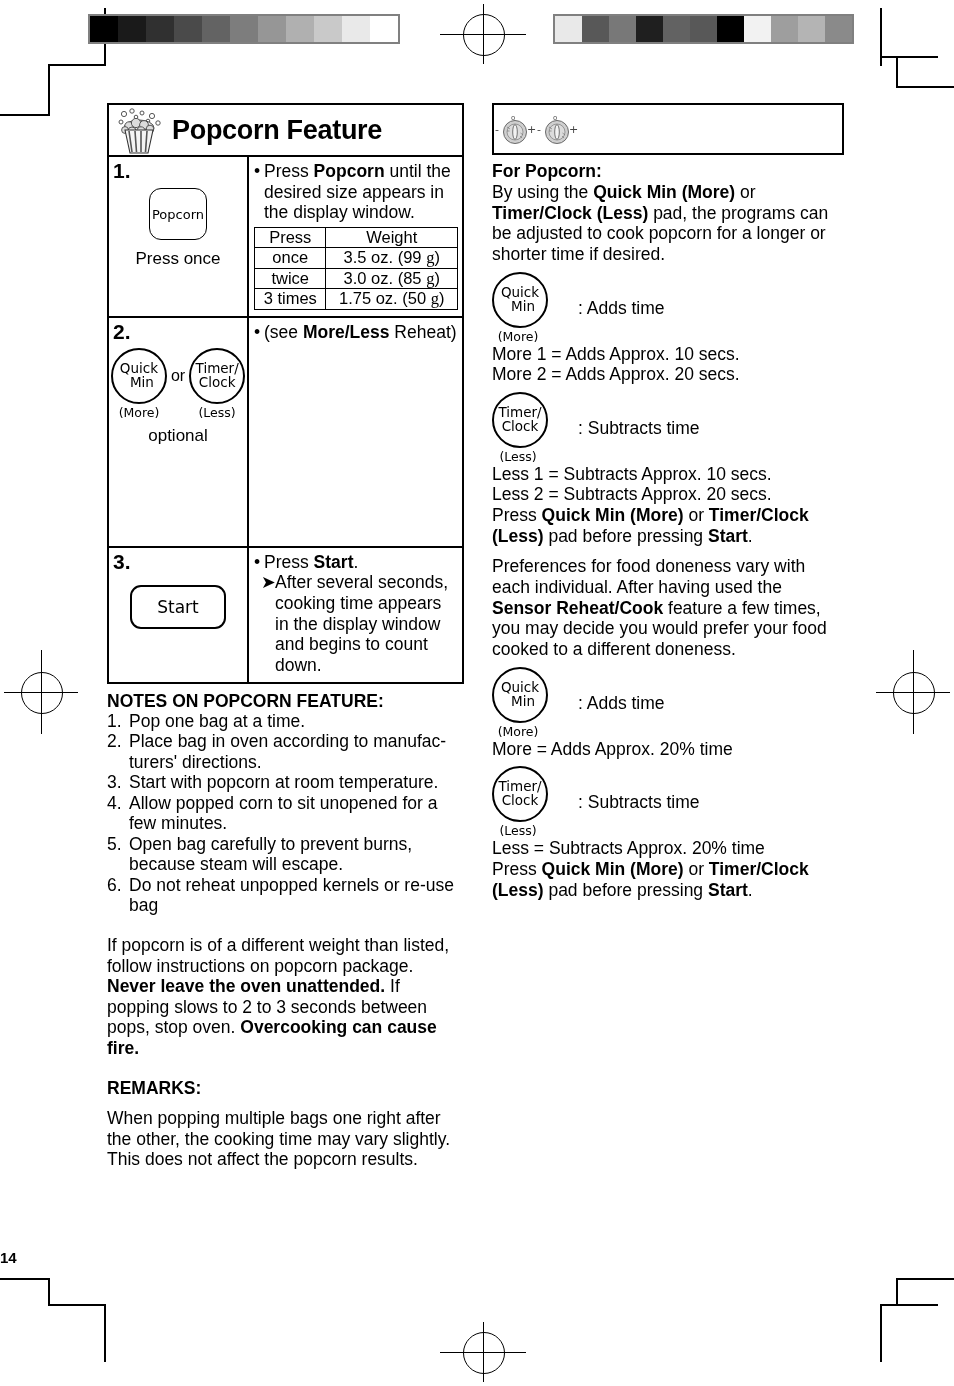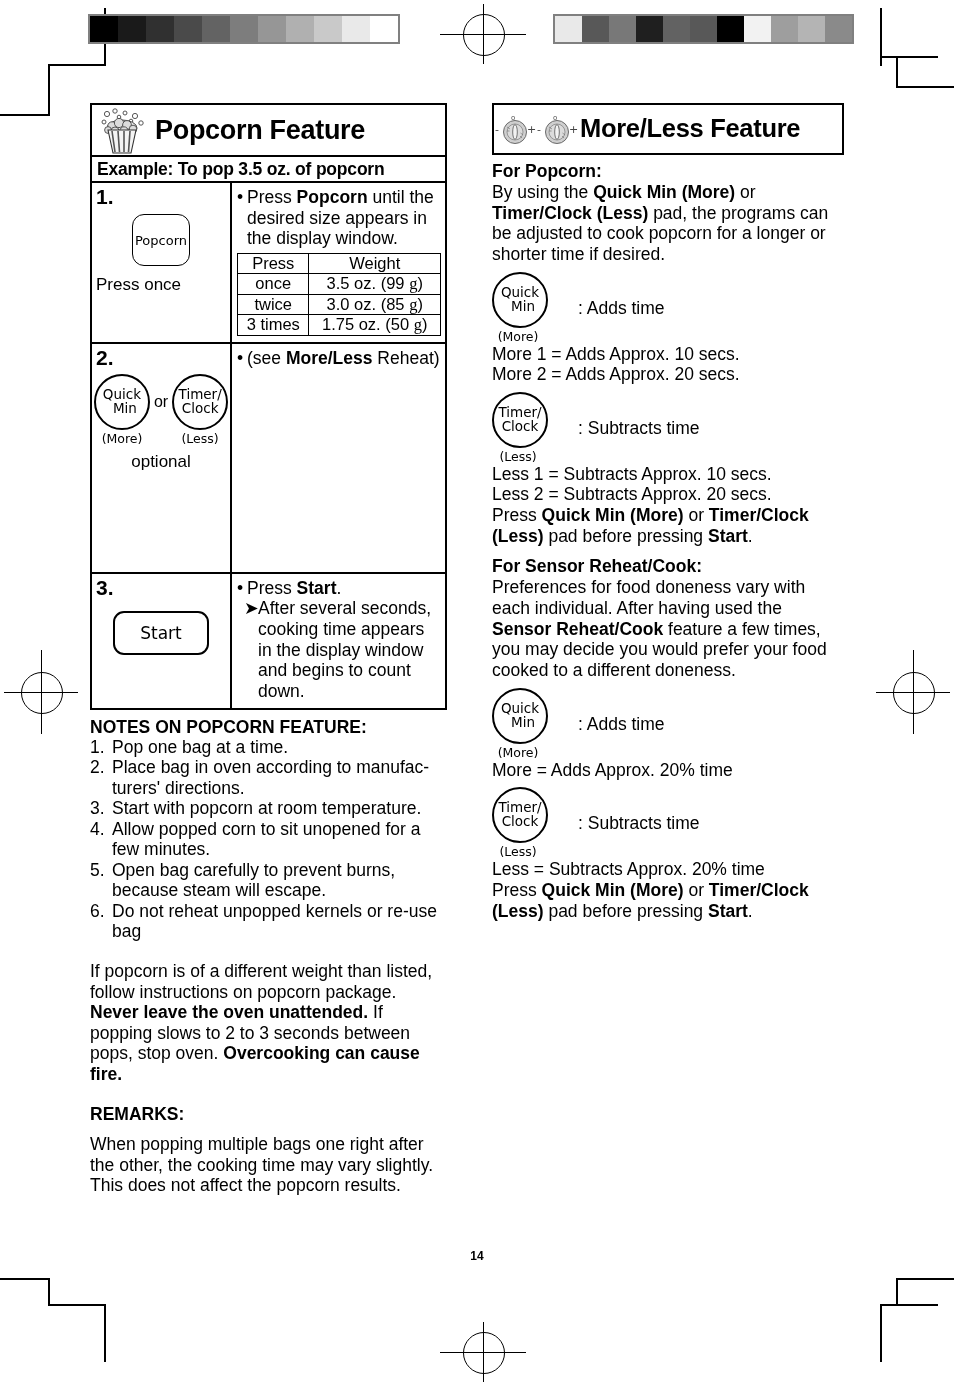--- a/index.html
+++ b/index.html
@@ -16,21 +16,21 @@
   .regmark{position:absolute;}
   .regmark .h{position:absolute;left:0;top:50%;width:100%;height:1px;background:#000;}
   .regmark .v{position:absolute;top:0;left:50%;width:1px;height:100%;background:#000;}
   .regmark .c{position:absolute;left:50%;top:50%;width:40px;height:40px;margin:-20px 0 0 -20px;
               border:1px solid #000;border-radius:50%;}
   .greybar{position:absolute;display:flex;border:2px solid #808080;background:#808080;}
   .greybar i{display:block;width:28px;height:26px;margin:0;}
   .greybar.right i{width:27px;}
 
   
-  .col-left{position:absolute;left:90px;top:103px;width:357px;}
+  .col-left{position:absolute;left:107px;top:103px;width:357px;}
   .col-right{position:absolute;left:492px;top:103px;width:352px;}
 
   
   .feature-head{
     border:2px solid #000;display:flex;align-items:center;height:54px;box-sizing:border-box;
     position:relative;
   }
   .feature-head .title{
     font-size:27px;font-weight:bold;letter-spacing:-.3px;white-space:nowrap;
     line-height:1;padding-right:2px;
@@ -57,21 +57,21 @@
   .step-right{flex:1;box-sizing:border-box;padding:4px 4px 6px 5px;}
   .step-num{font-size:21px;font-weight:bold;line-height:1.05;}
 
   .pad-btn{
     border:1.6px solid #000;border-radius:12px;box-sizing:border-box;
     display:flex;align-items:center;justify-content:center;
     font-size:13px;margin:6px auto 0 auto;font-family:"DejaVu Sans",sans-serif;
   }
   .pad-popcorn{width:58px;height:52px;}
   .pad-start{width:96px;height:44px;border-width:2.2px;border-radius:11px;font-size:17px;margin-top:12px;}
-  .press-once{font-size:17px;margin-top:9px;}
+  .press-once{text-align:center;font-size:17px;margin-top:9px;}
 
   .circle-row{display:flex;align-items:center;justify-content:center;gap:4px;margin-top:5px;}
   .circ{
     width:52px;height:52px;border:2.4px solid #000;border-radius:50%;
     display:flex;flex-direction:column;align-items:center;justify-content:center;
     font-size:13.5px;line-height:1.02;font-family:"DejaVu Sans",sans-serif;flex:none;
   }
   .circ span:last-child{padding-left:6px;}
   .circ.tc span:last-child{padding-left:0;}
   .or-txt{font-size:16px;}
@@ -111,22 +111,22 @@
   .r-head{font-size:17.5px;font-weight:bold;line-height:1.2;margin-top:6px;}
   .r-para{font-size:17.5px;line-height:1.18;}
   .pad-line{display:flex;align-items:flex-start;margin-top:7px;}
   .pad-line .circwrap{flex:none;width:58px;}
   .pad-line .circ{margin:0;}
   .pad-line .lbl{font-size:12.5px;font-family:"DejaVu Sans",sans-serif;text-align:center;
                  width:52px;margin-top:1px;}
   .pad-line .after{font-size:17.5px;line-height:1;padding-top:28px;margin-left:28px;}
   b{font-weight:bold;}
 
-  .pagenum{position:absolute;left:0;right:0;top:1249px;text-align:center;
-           font-size:12px;font-weight:bold;}
+  .pagenum{position:absolute;left:0;right:0;top:1249px;text-align:left;
+           font-size:15px;font-weight:bold;}
 </style>
 </head>
 <body>
 
 <div class="page">
 
   <div class="cropmark" style="left:104px;top:8px;width:2px;height:58px;"></div>
   <div class="cropmark" style="left:48px;top:64px;width:58px;height:2px;"></div>
   <div class="cropmark" style="left:48px;top:64px;width:2px;height:52px;"></div>
   <div class="cropmark" style="left:0px;top:114px;width:50px;height:2px;"></div>
@@ -222,21 +222,20 @@
         <g stroke="#555" stroke-width="1.6">
           <line x1="17" y1="26" x2="20" y2="47"></line>
           <line x1="23" y1="26" x2="24.5" y2="47"></line>
           <line x1="29" y1="26" x2="29" y2="47"></line>
           <line x1="35" y1="26" x2="33.5" y2="47"></line>
         </g>
       </svg>
       <div class="title">Popcorn Feature</div>
     </div>
 
-    <div class="example-bar">Example: To pop 3.5 oz. of popcorn</div>
 
     <div class="steps">
 
       <div class="step-row">
         <div class="step-left">
           <div class="step-num">1.</div>
           <div class="pad-btn pad-popcorn">Popcorn</div>
           <div class="press-once">Press once</div>
         </div>
         <div class="step-right">
@@ -378,21 +377,20 @@
         <circle cx="21" cy="21" r="11.5" fill="#cfcfcf" stroke="#6a6a6a" stroke-width="1"></circle>
         <circle cx="21" cy="21" r="8" fill="#dcdcdc" stroke="#7a7a7a" stroke-width=".7"></circle>
         <ellipse cx="21" cy="21" rx="2.3" ry="7.4" fill="#f2f2f2" stroke="#555" stroke-width=".8"></ellipse>
         <g stroke="#777" stroke-width=".7">
           <line x1="13" y1="16" x2="16" y2="18"></line>
             <line x1="13" y1="20" x2="15.6" y2="20"></line>
           <line x1="26.5" y1="22" x2="29" y2="24"></line>
             <line x1="26" y1="25" x2="28" y2="27"></line>
         </g>
       </svg>
-      <div class="title">More/Less Feature</div>
     </div>
 
     <div class="r-head">For Popcorn:</div>
     <div class="r-para"><span>By using the </span><b>Quick Min (More)</b><span> or </span><b>Timer/Clock (Less)</b><span> pad, the programs can be adjusted to cook popcorn for a longer or shorter time if desired.</span></div>
 
     <div class="pad-line">
       <div class="circwrap">
         <div class="circ">
           <span>Quick</span>
           <span>Min</span>
@@ -413,21 +411,20 @@
         <div class="lbl">(Less)</div>
       </div>
       <div class="after">: Subtracts time</div>
     </div>
     <div class="r-para">Less 1 = Subtracts Approx. 10 secs.</div>
     <div class="r-para">Less 2 = Subtracts Approx. 20 secs.</div>
     <div class="r-para"><span>Press </span><b>Quick Min (More)</b><span> or </span><b>Timer/Clock (Less)</b><span> pad before pressing </span><b>Start</b><span>.</span></div>
 
     <div style="height:10px"></div>
 
-    <div class="r-head" style="margin-top:0">For Sensor Reheat/Cook:</div>
     <div class="r-para"><span>Preferences for food doneness vary with each individual. After having used the </span><b>Sensor Reheat/Cook</b><span> feature a few times, you may decide you would prefer your food cooked to a different doneness.</span></div>
 
     <div class="pad-line">
       <div class="circwrap">
         <div class="circ">
           <span>Quick</span>
           <span>Min</span>
         </div>
         <div class="lbl">(More)</div>
       </div>

